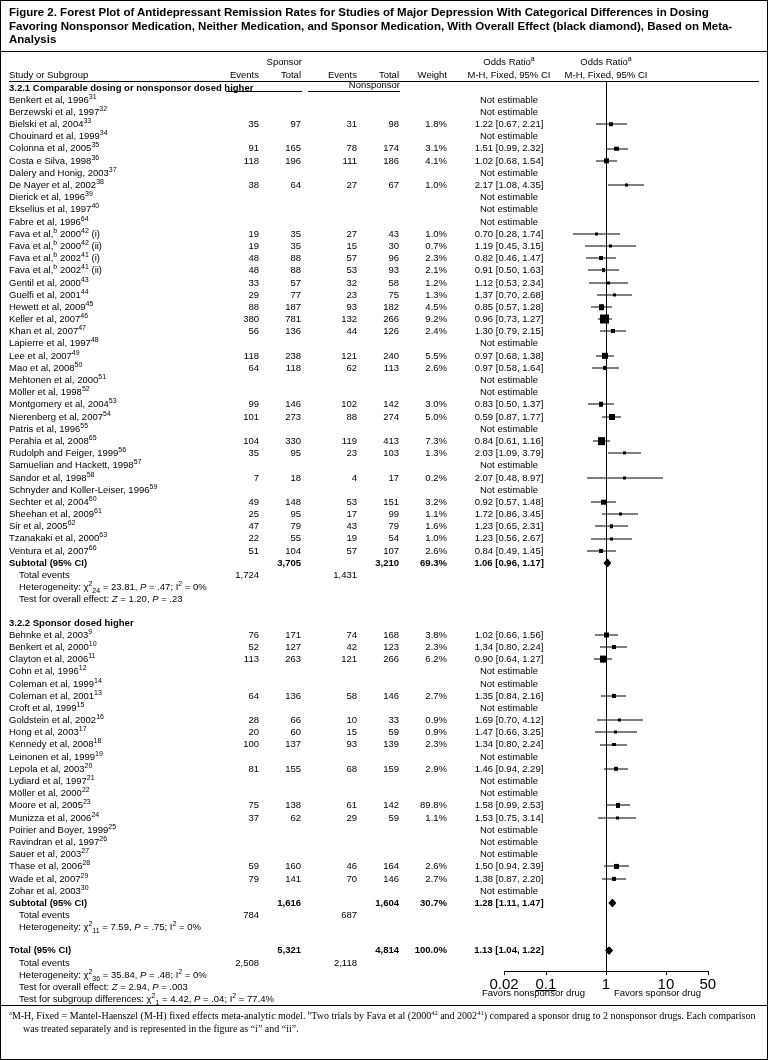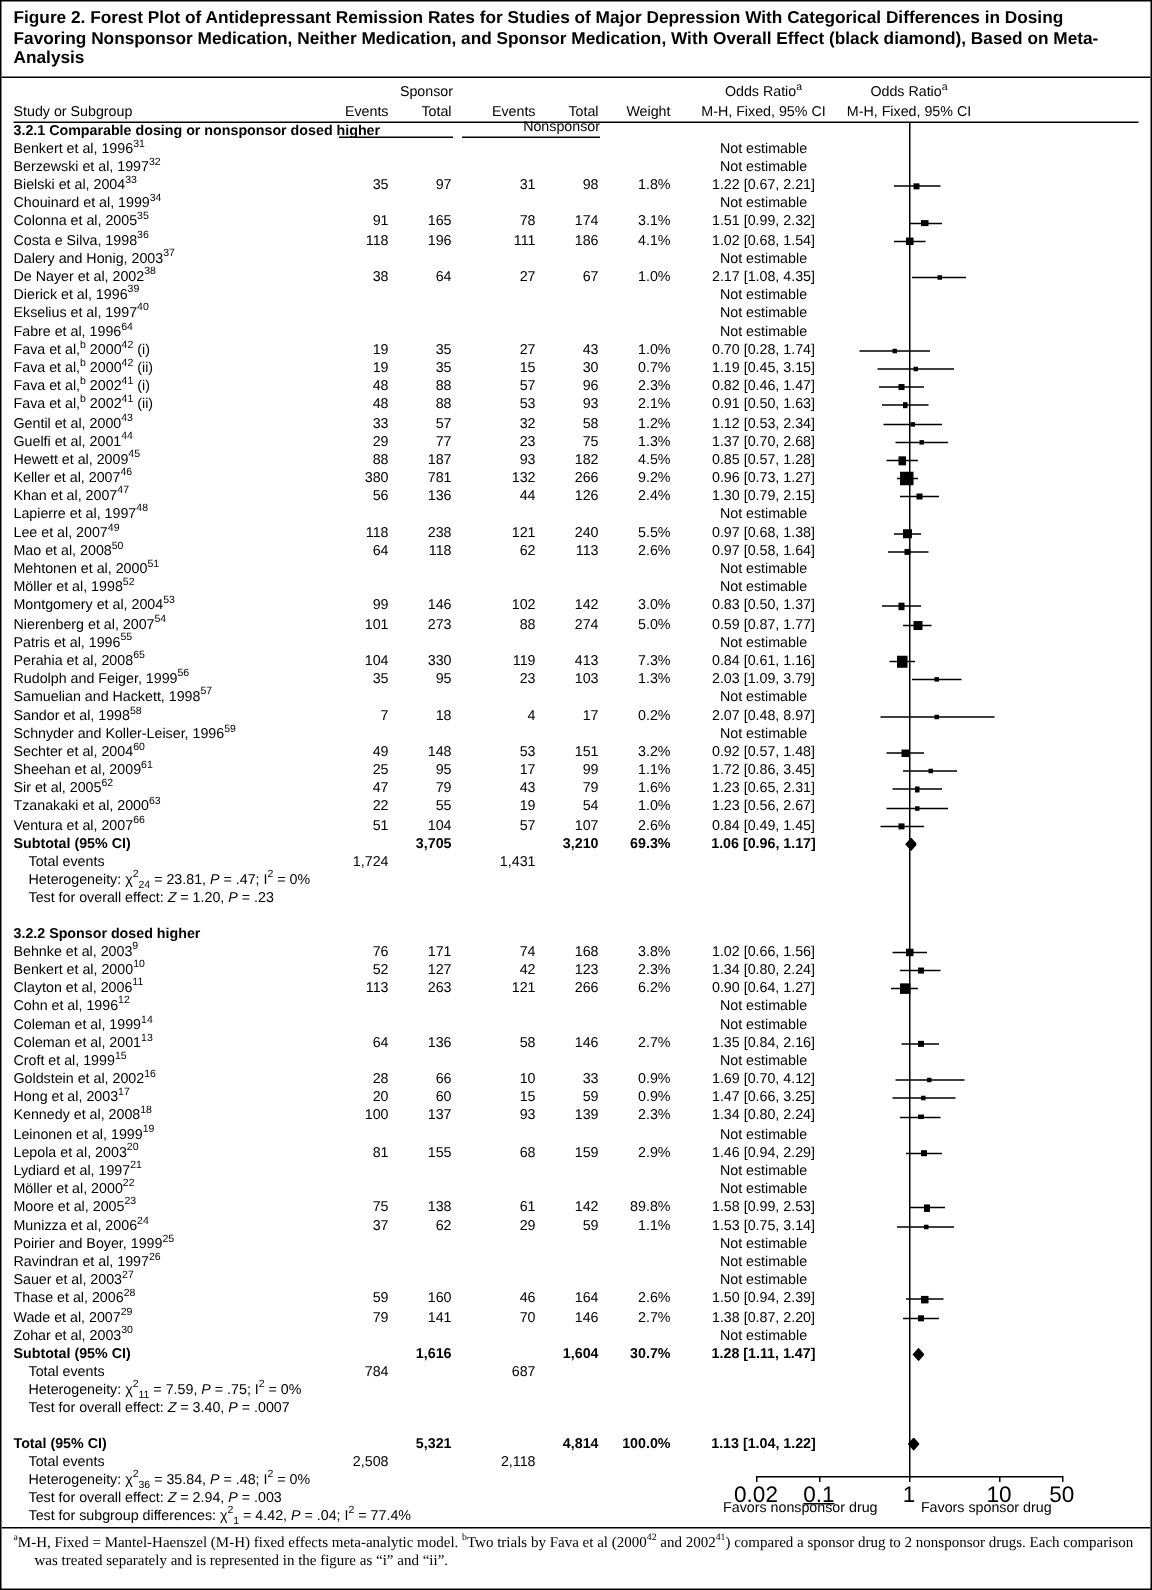--- a/index.html
+++ b/index.html
@@ -726,23 +726,20 @@
       </div>
       <div class="row grid">
         <div class="c-study ind">Total events</div>
         <div class="c-num">784</div>
         <div class="c-num"></div>
         <div class="c-num">687</div>
       </div>
       <div class="row grid">
         <div class="c-study ind">Heterogeneity: χ<sup>2</sup><sub>11</sub> = 7.59, <i>P</i> = .75; I<sup>2</sup> = 0%</div>
       </div>
-      <div class="row grid">
-        <div class="c-study ind">Test for overall effect: <i>Z</i> = 3.40, <i>P</i> = .0007</div>
-      </div>
       <div class="row grid blank"></div>
       <div class="row grid">
         <div class="c-study b">Total (95% CI)</div>
         <div class="c-num"></div>
         <div class="c-num b">5,321</div>
         <div class="c-num"></div>
         <div class="c-num b">4,814</div>
         <div class="c-num b">100.0%</div>
         <div class="c-or b">1.13 [1.04, 1.22]</div>
         <div class="diamond" style="left: 596.123px; width: 8px;"></div>

